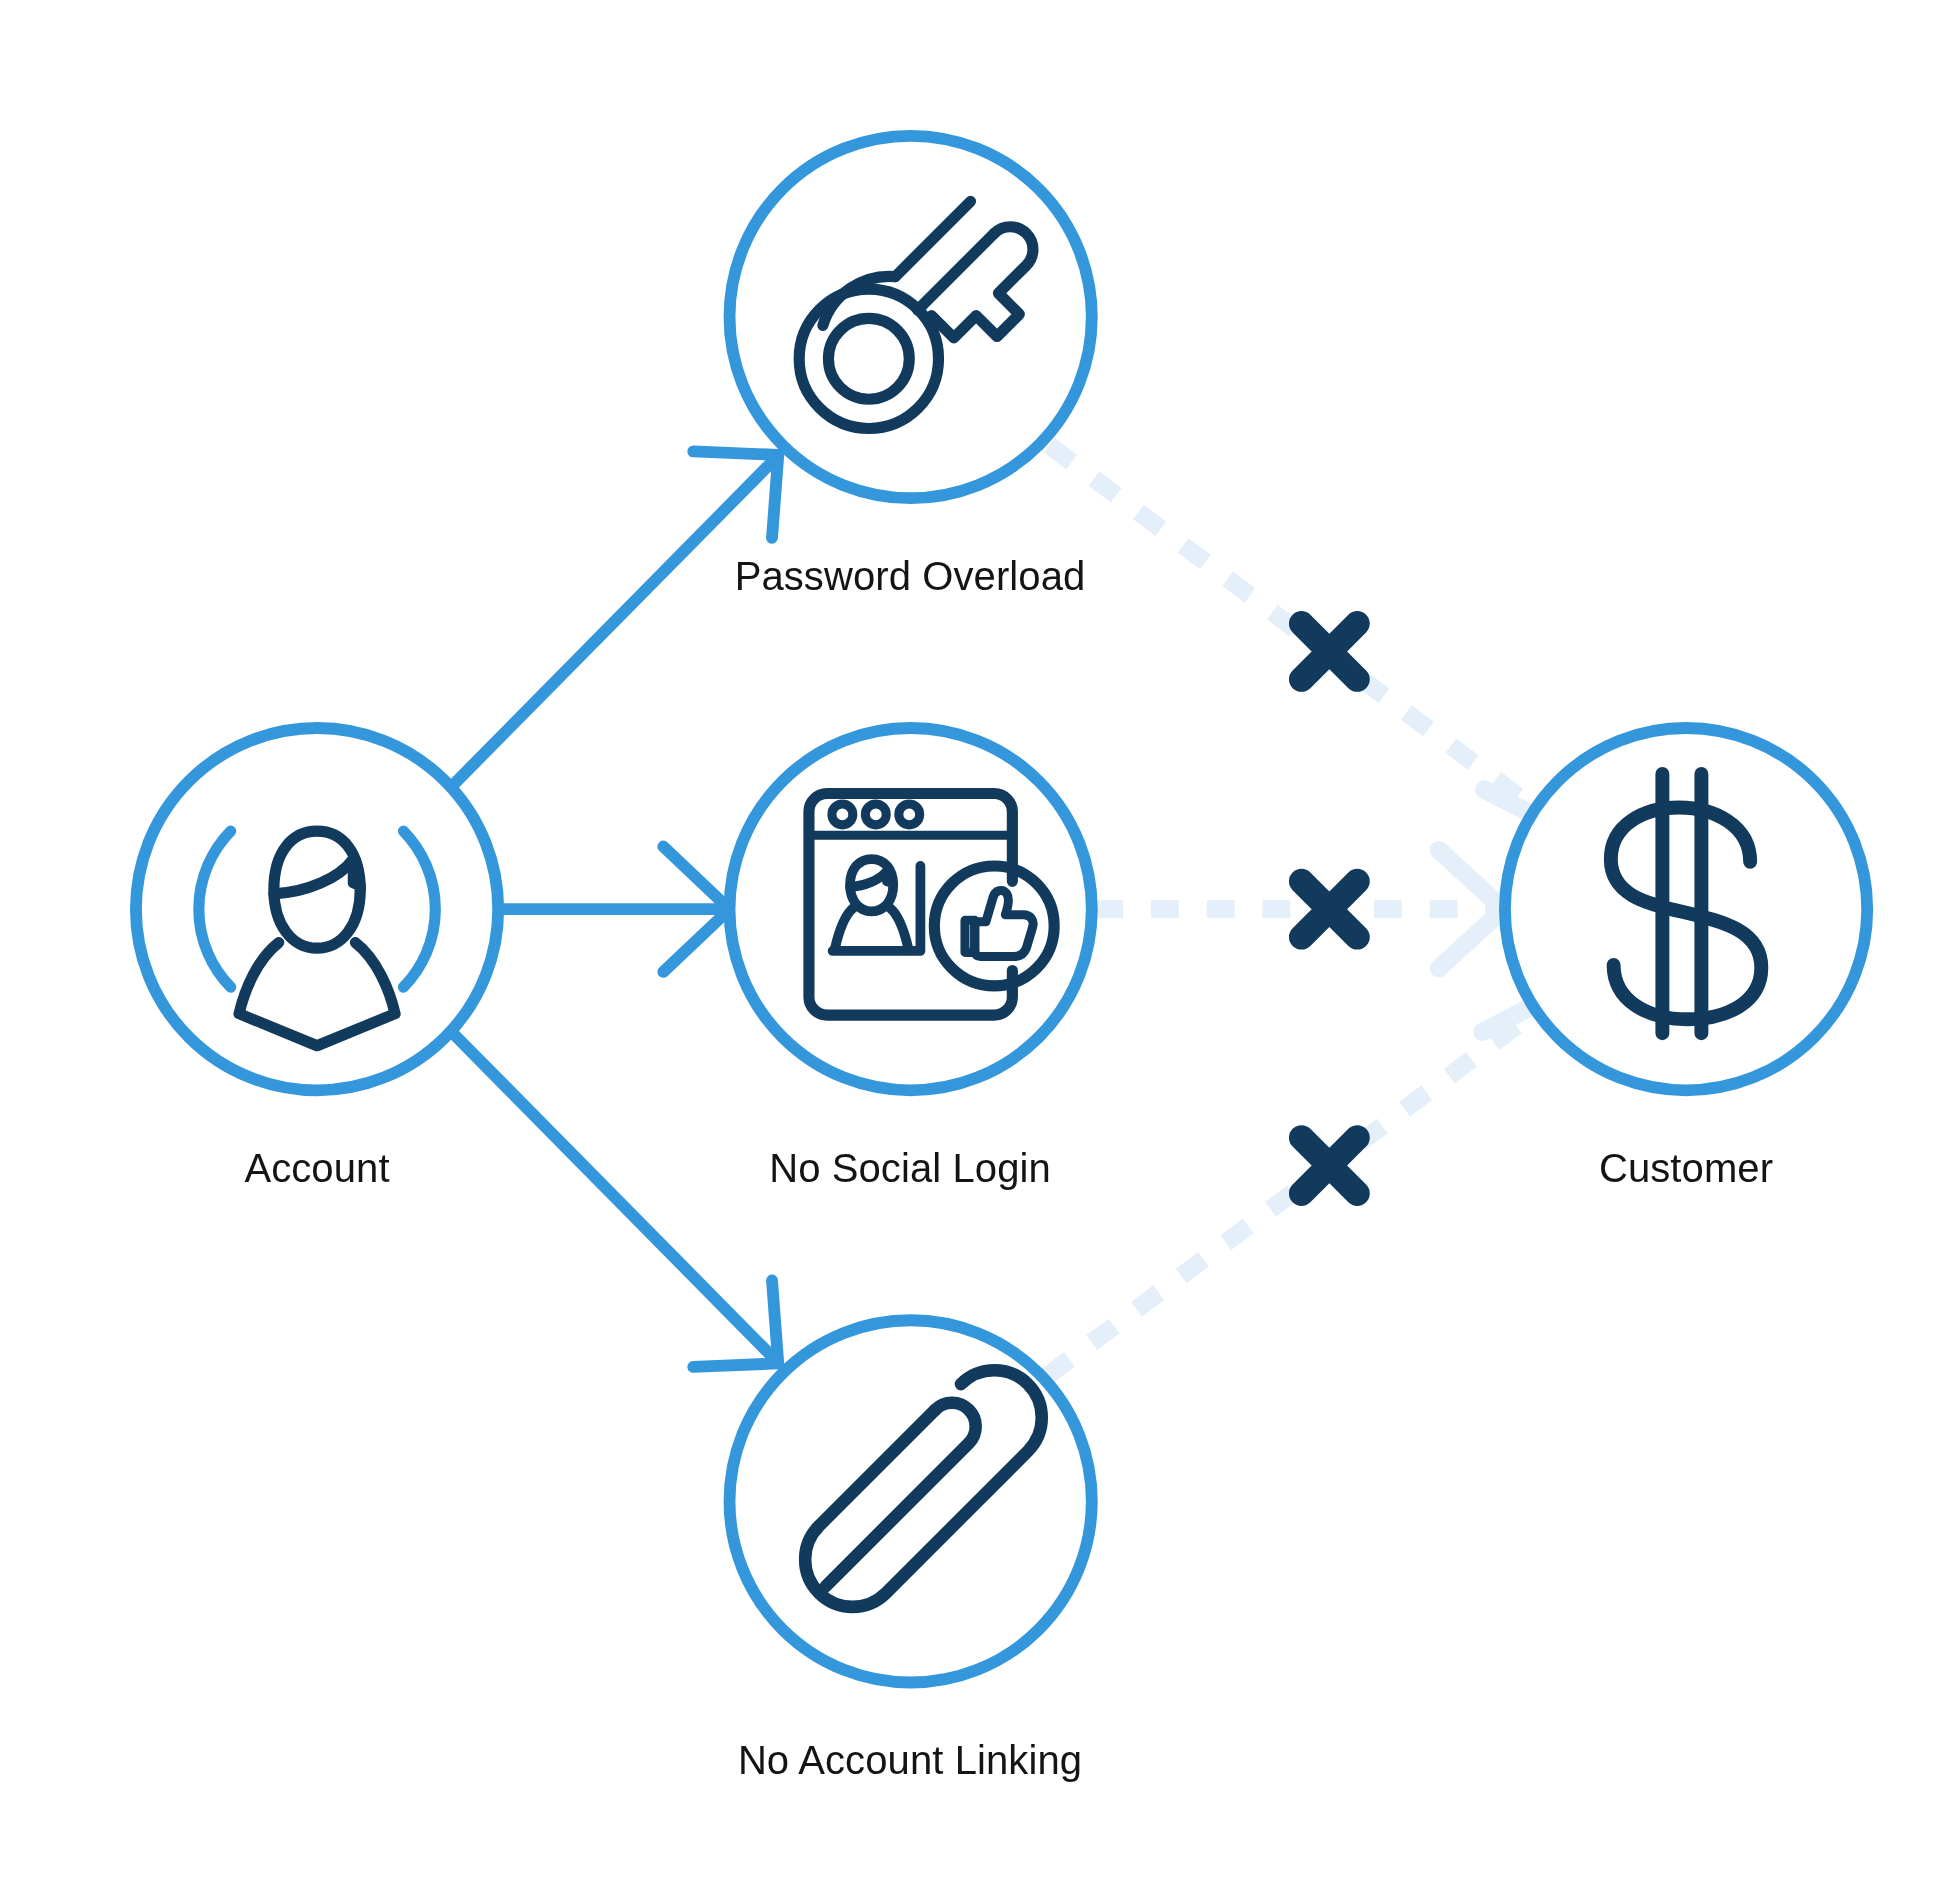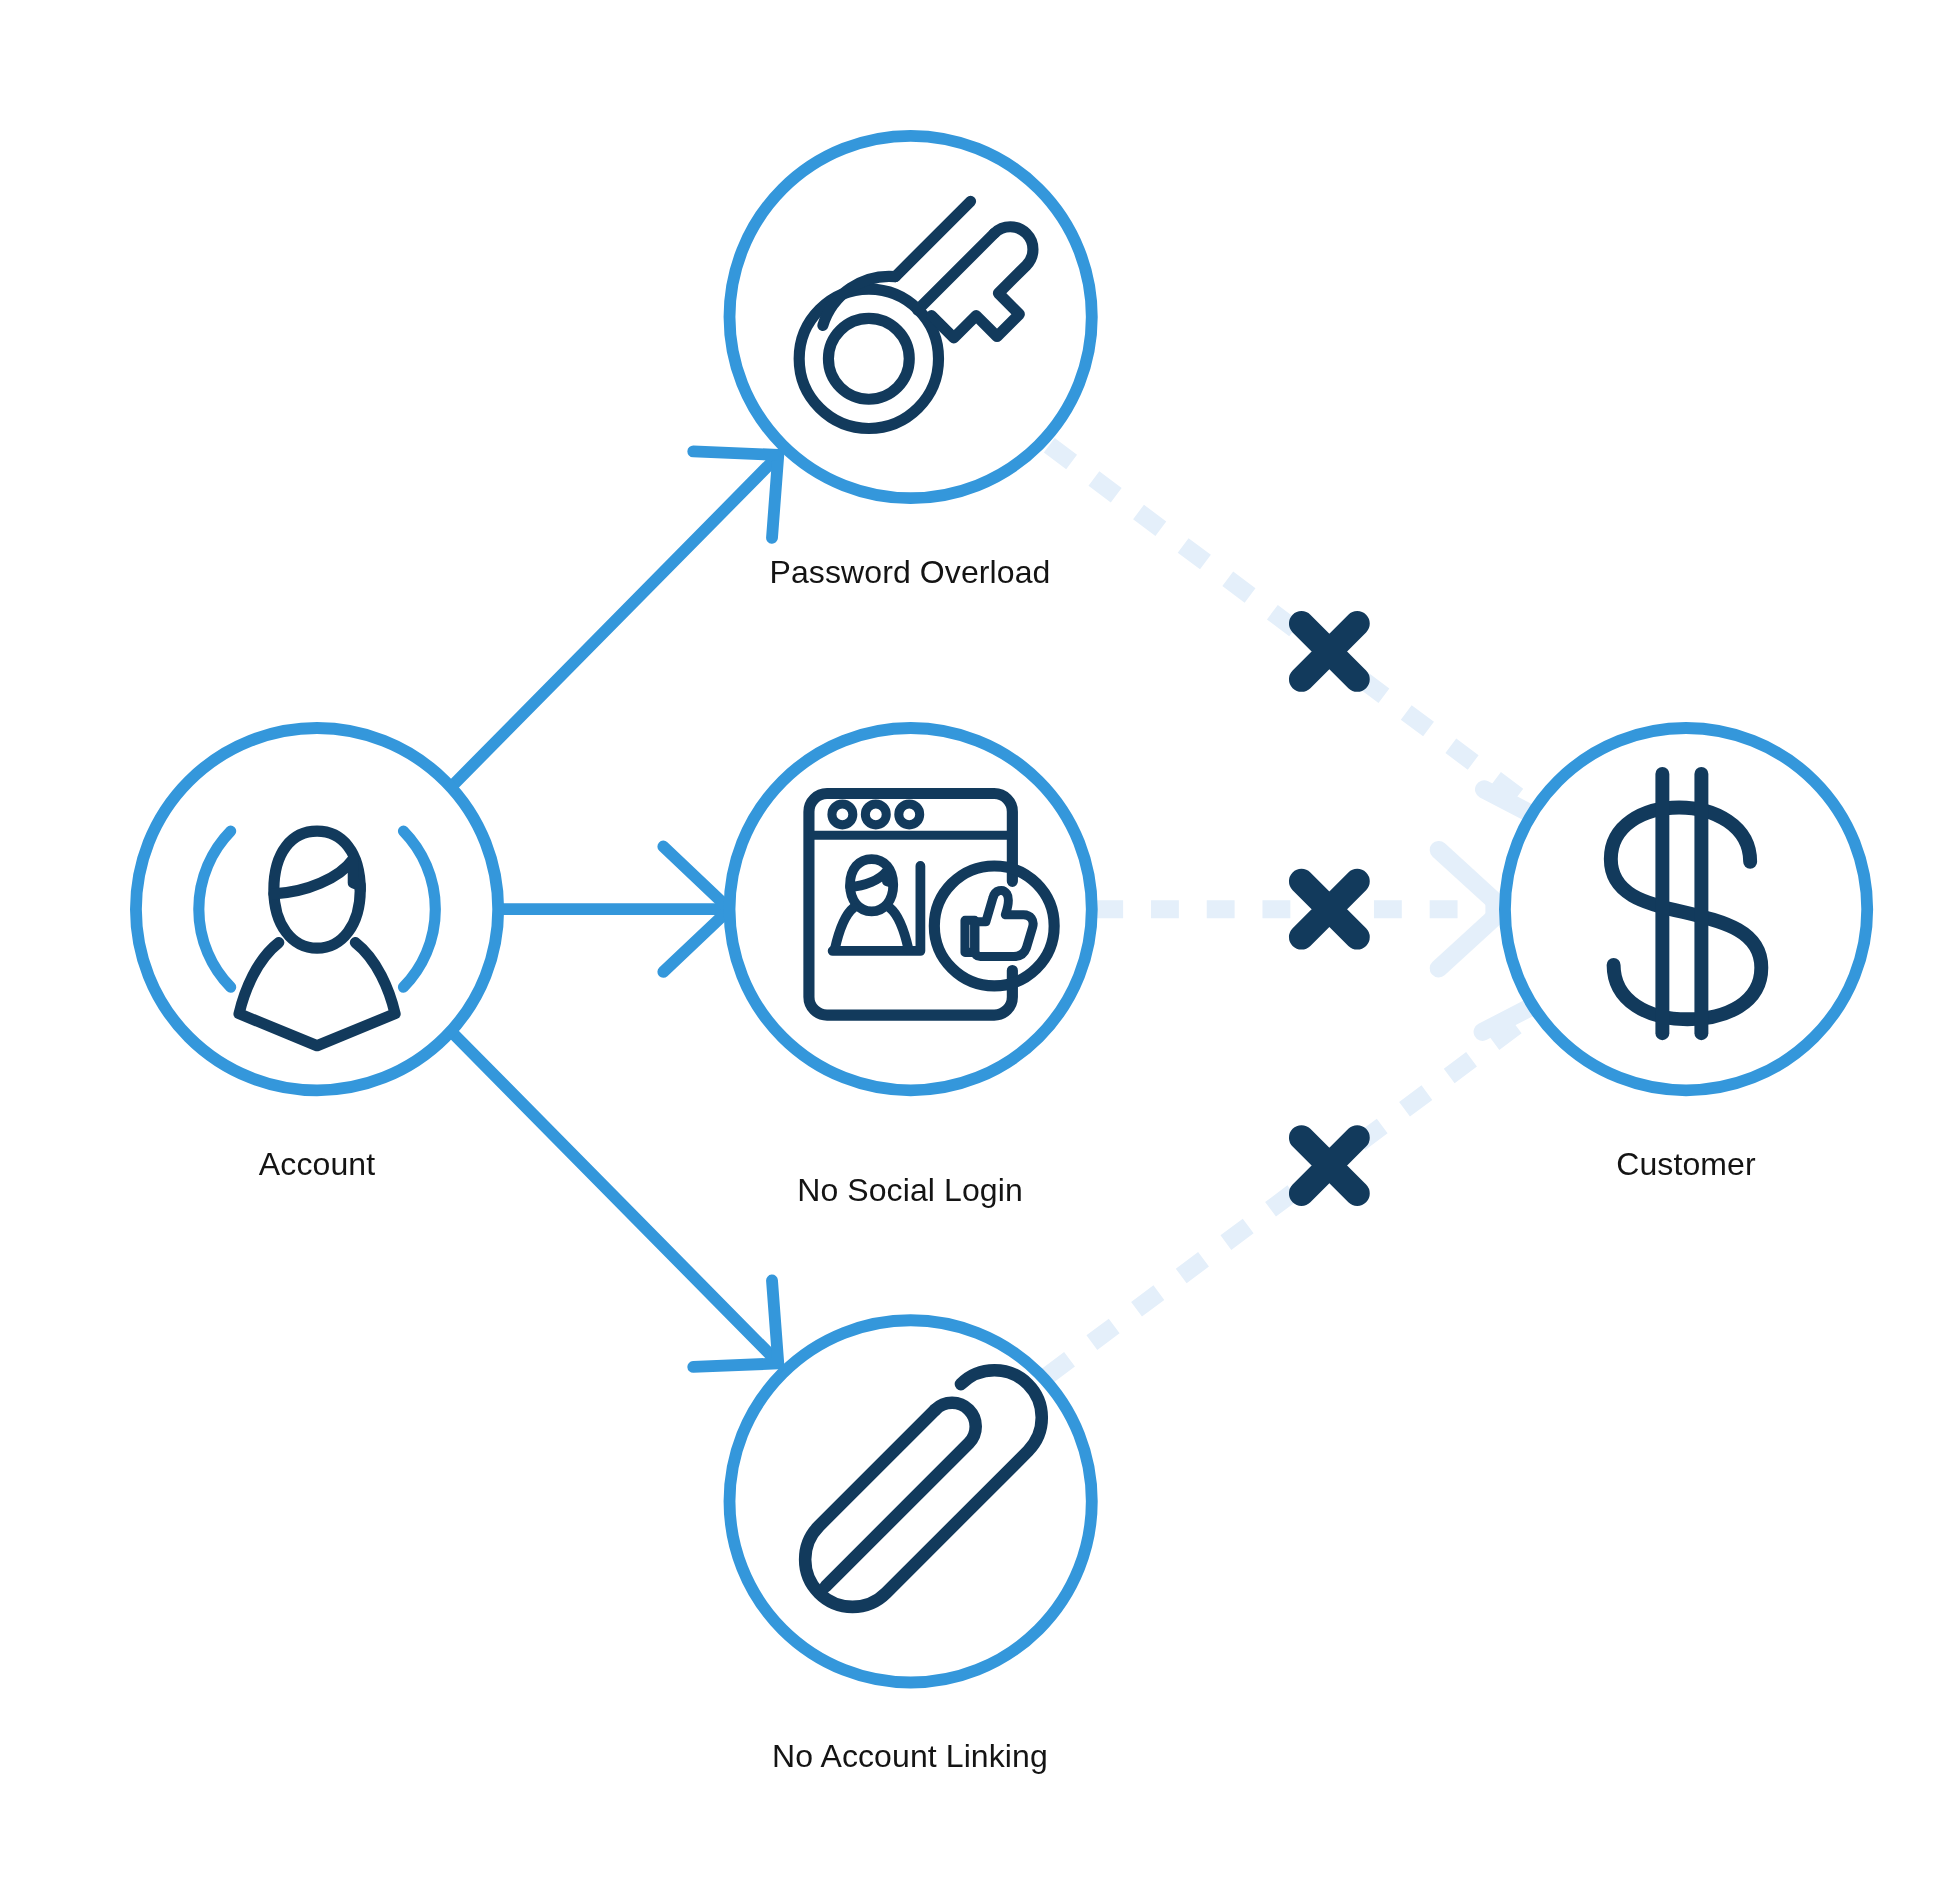--- a/index.html
+++ b/index.html
@@ -24,21 +24,21 @@
     top: 0;
     left: 0;
     width: 1946px;
     height: 1895px;
     display: block;
   }
   .node-label {
     position: absolute;
     text-align: center;
     font-family: "Liberation Sans", sans-serif;
-    font-size: 32px;
+    font-size: 40px;
     font-weight: 400;
     color: #141414;
     letter-spacing: 0.1px;
     white-space: nowrap;
     transform: translateX(-50%);
   }
 </style>
 </head>
 <body>
 
@@ -164,20 +164,20 @@
     <g>
       <path d="M 1868 1633 L 1948 1713 M 1948 1633 L 1868 1713" stroke="#123a5c" stroke-width="36" stroke-linecap="round" fill="none"></path>
     </g>
 
   </svg>
 
   <div class="node-label" style="left:317px; top:1146px;">Account</div>
 
   <div class="node-label" style="left:910px; top:554px;">Password Overload</div>
 
-  <div class="node-label" style="left:910px; top:1172px;">No Social Login</div>
+  <div class="node-label" style="left:910px; top:1146px;">No Social Login</div>
 
   <div class="node-label" style="left:910px; top:1738px;">No Account Linking</div>
 
   <div class="node-label" style="left:1686px; top:1146px;">Customer</div>
 
 </div>
 
 
 </body></html>

